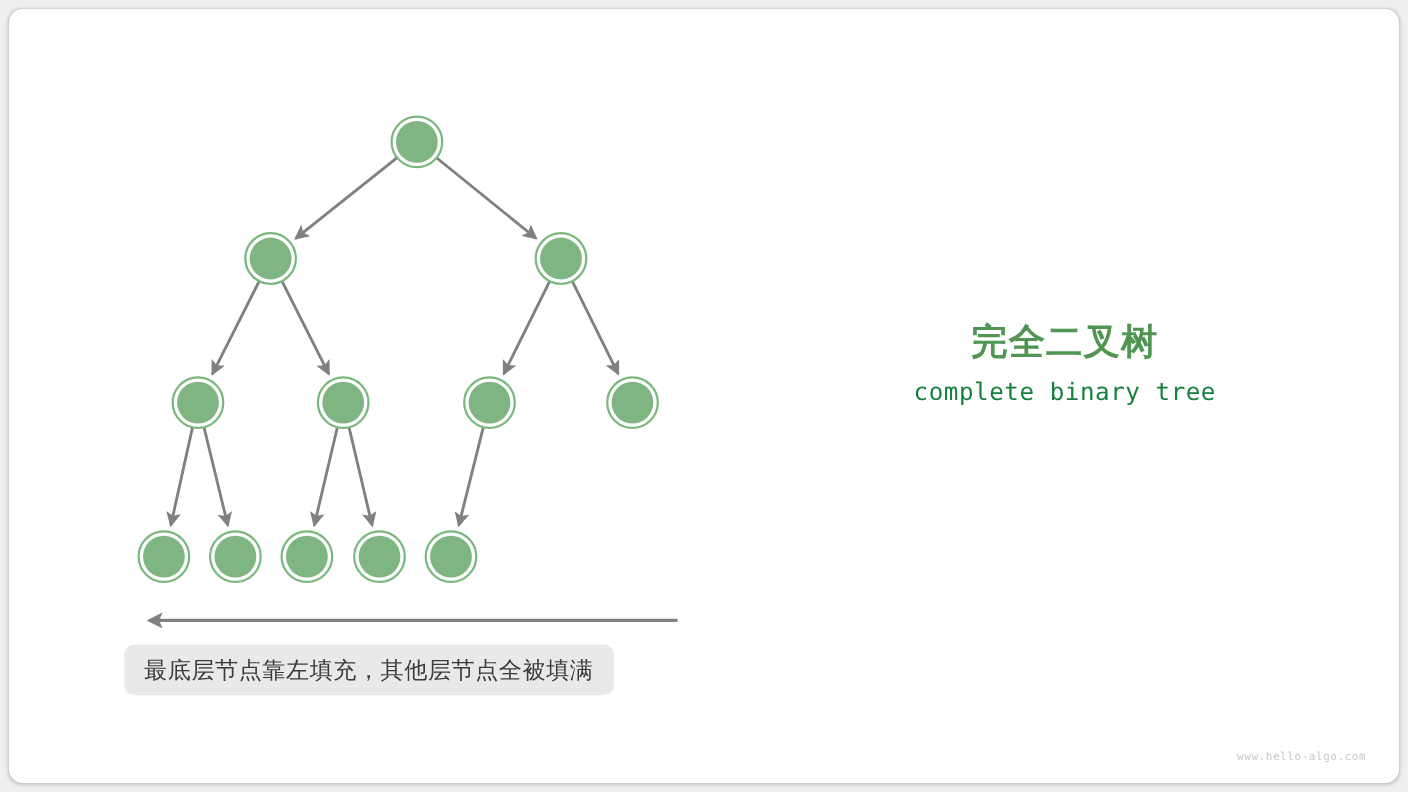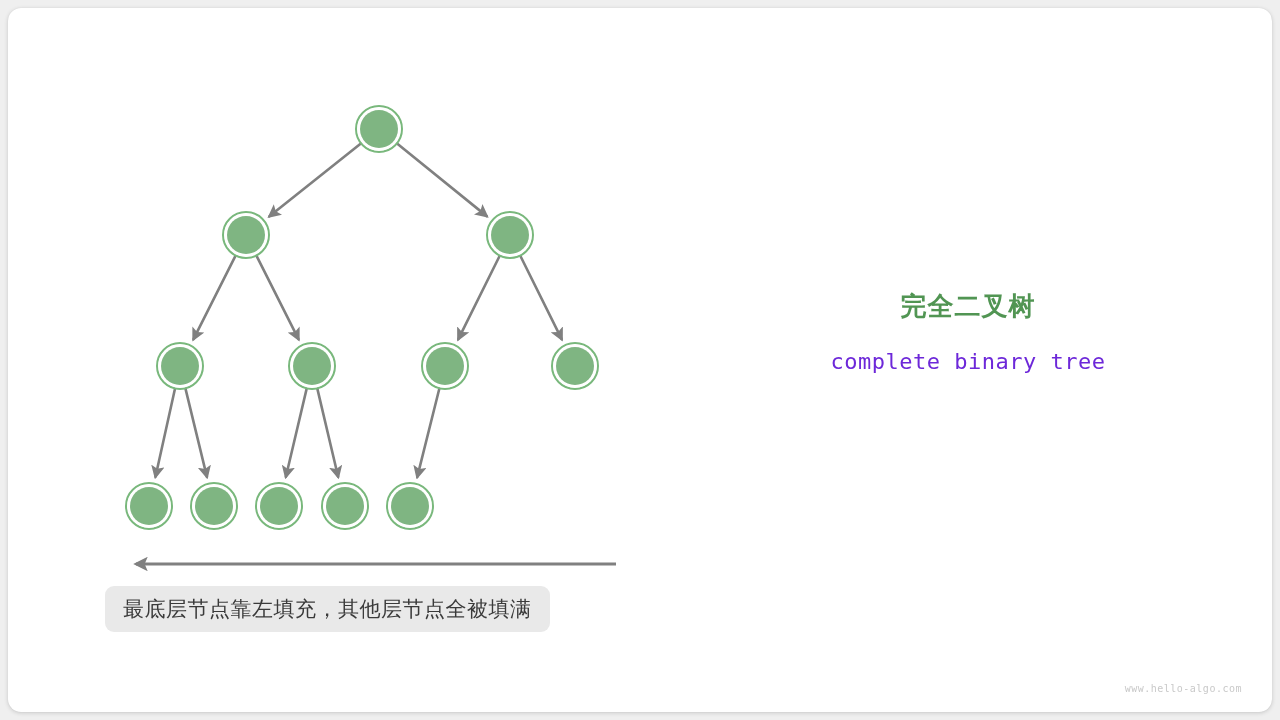--- a/index.html
+++ b/index.html
@@ -37,36 +37,36 @@
     height: 720px;
   }
   .title-block {
     position: absolute;
     left: 768px;
     top: 290px;
     width: 400px;
     text-align: center;
   }
   .title-cn {
-    font-size: 26px;
+    font-size: 33px;
     font-weight: bold;
     color: #519553;
     letter-spacing: 1px;
     line-height: 1.3;
   }
   .title-en {
-    margin-top: 25px;
+    margin-top: 12px;
     font-family: "DejaVu Sans Mono", "Liberation Mono", monospace;
     font-size: 22px;
-    color: #6d28d9;
+    color: #15803d;
     letter-spacing: 0.5px;
   }
   .caption-box {
     position: absolute;
-    left: 105px;
+    left: 113px;
     top: 586px;
     height: 46px;
     padding: 0 18px;
     display: flex;
     align-items: center;
     background: #e9e9e9;
     border-radius: 9px;
   }
   .caption-text {
     font-size: 21px;

